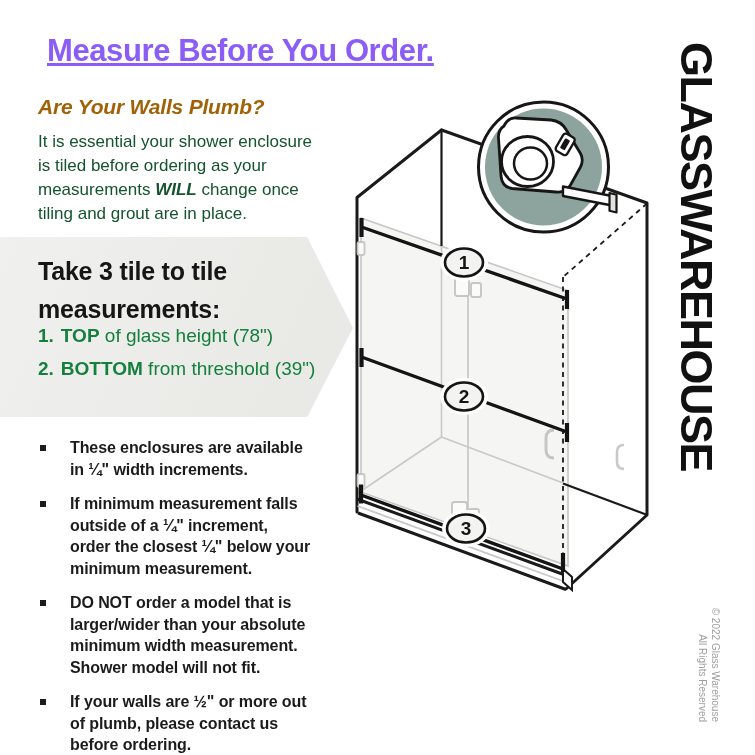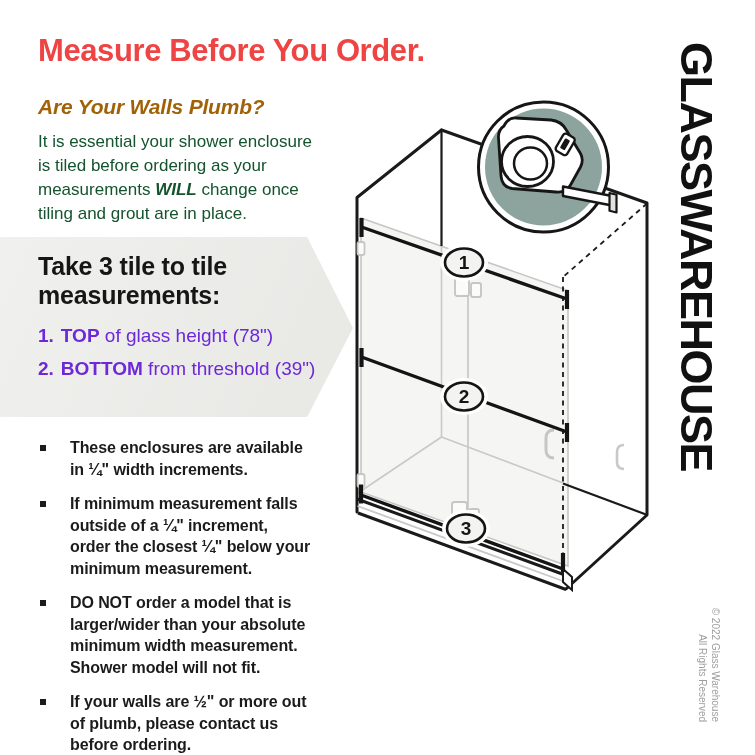--- a/index.html
+++ b/index.html
@@ -3,46 +3,46 @@
 <meta charset="utf-8">
 <style>
   * { margin:0; padding:0; box-sizing:border-box; }
   html,body { background:#fff; }
   .canvas {
     position:relative; width:755px; height:755px; overflow:hidden;
     background:#ffffff; color:#1b1b1b;
     font-family:"Liberation Sans", sans-serif;
   }
   .page-title {
-    position:absolute; left:38px; top:33px;
-    font-size:31px; font-weight:700; letter-spacing:-0.4px; color:#ef4444;
+    position:absolute; left:47px; top:33px;
+    font-size:31px; font-weight:700; letter-spacing:-0.4px; color:#8b5cf6;text-decoration:underline;
   }
   .intro-heading {
     position:absolute; left:38px; top:95px;
     font-size:21px; font-weight:700; font-style:italic; letter-spacing:-0.2px; color:#a16207;
   }
   .intro-paragraph {
     position:absolute; left:38px; top:130px; width:330px;
     font-size:17px; line-height:24px; font-weight:400; color:#14532d;
     white-space:pre-line;
   }
   .intro-paragraph .emph { font-weight:700; font-style:italic; }
   .arrow-banner {
     position:absolute; left:0; top:237px; width:353px; height:180px;
     background:linear-gradient(115deg,#f0f0ee 0%, #e9e9e6 80%);
     clip-path:polygon(0 0, 87% 0, 100% 50.5%, 87% 100%, 0 100%);
     z-index:0;
   }
   .measure-heading {
     position:absolute; left:38px; top:252px; z-index:1;
-    font-size:25px; line-height:29px; font-weight:700; letter-spacing:-0.2px; color:#161616;
+    font-size:25px; line-height:38px; font-weight:700; letter-spacing:-0.2px; color:#161616;
     white-space:pre-line;
   }
   .measure-list { position:absolute; left:38px; top:319px; z-index:1; list-style:none; }
-  .measure-list li { font-size:19px; line-height:33px; color:#6d28d9; }
+  .measure-list li { font-size:19px; line-height:33px; color:#15803d; }
   .measure-list .num { font-weight:700; margin-right:7px; }
   .measure-list .lab { font-weight:700; }
   .notes-list { position:absolute; left:40px; top:437px; width:308px; z-index:1; list-style:none; }
   .notes-list li { display:flex; gap:24px; margin-bottom:13px; }
   .notes-list .sq { flex:0 0 6px; width:6px; height:6px; margin-top:8px; background:#1b1b1b; }
   .notes-list .txt { font-size:16px; line-height:21.5px; font-weight:700; color:#1b1b1b; white-space:pre-line; letter-spacing:-0.1px; }
   .brand-logo {
     position:absolute; left:722px; top:42px; width:420px; height:48px;
     transform:rotate(90deg); transform-origin:left top;
     font-size:45px; font-weight:700; letter-spacing:-1.5px; color:#111; white-space:nowrap;

